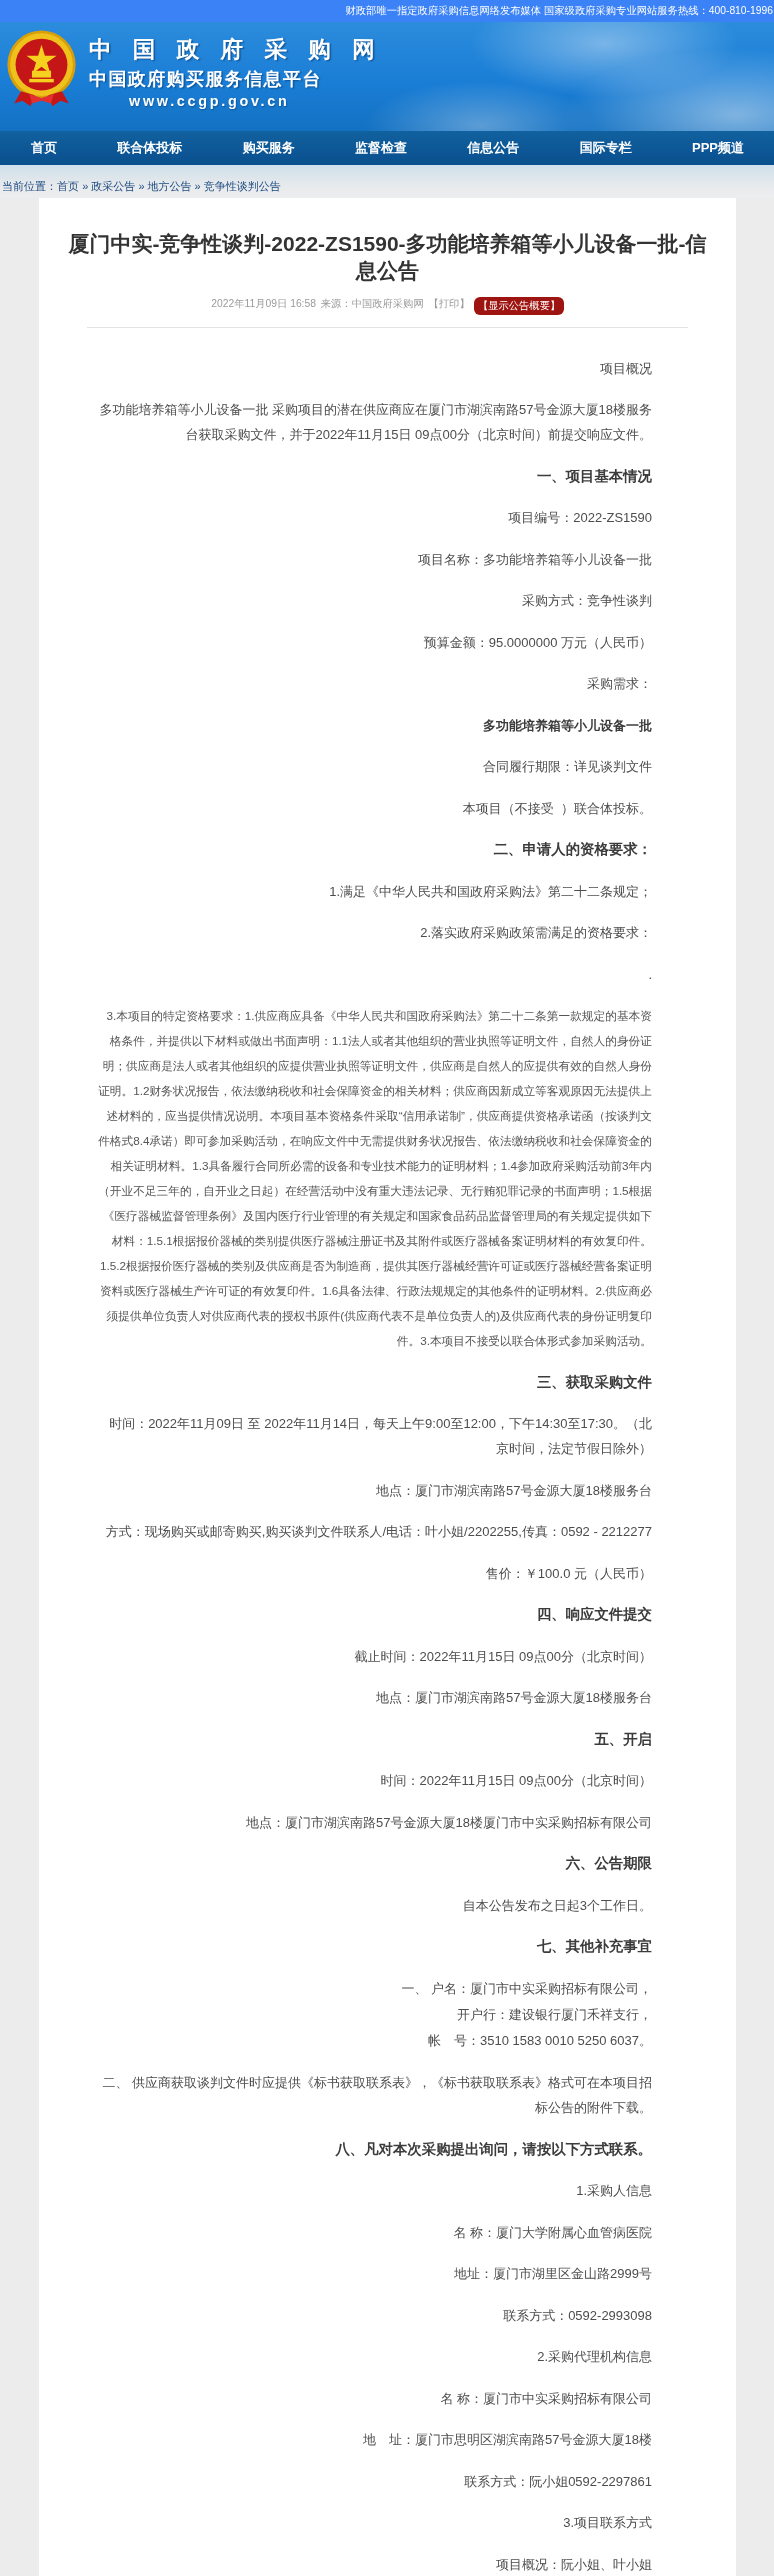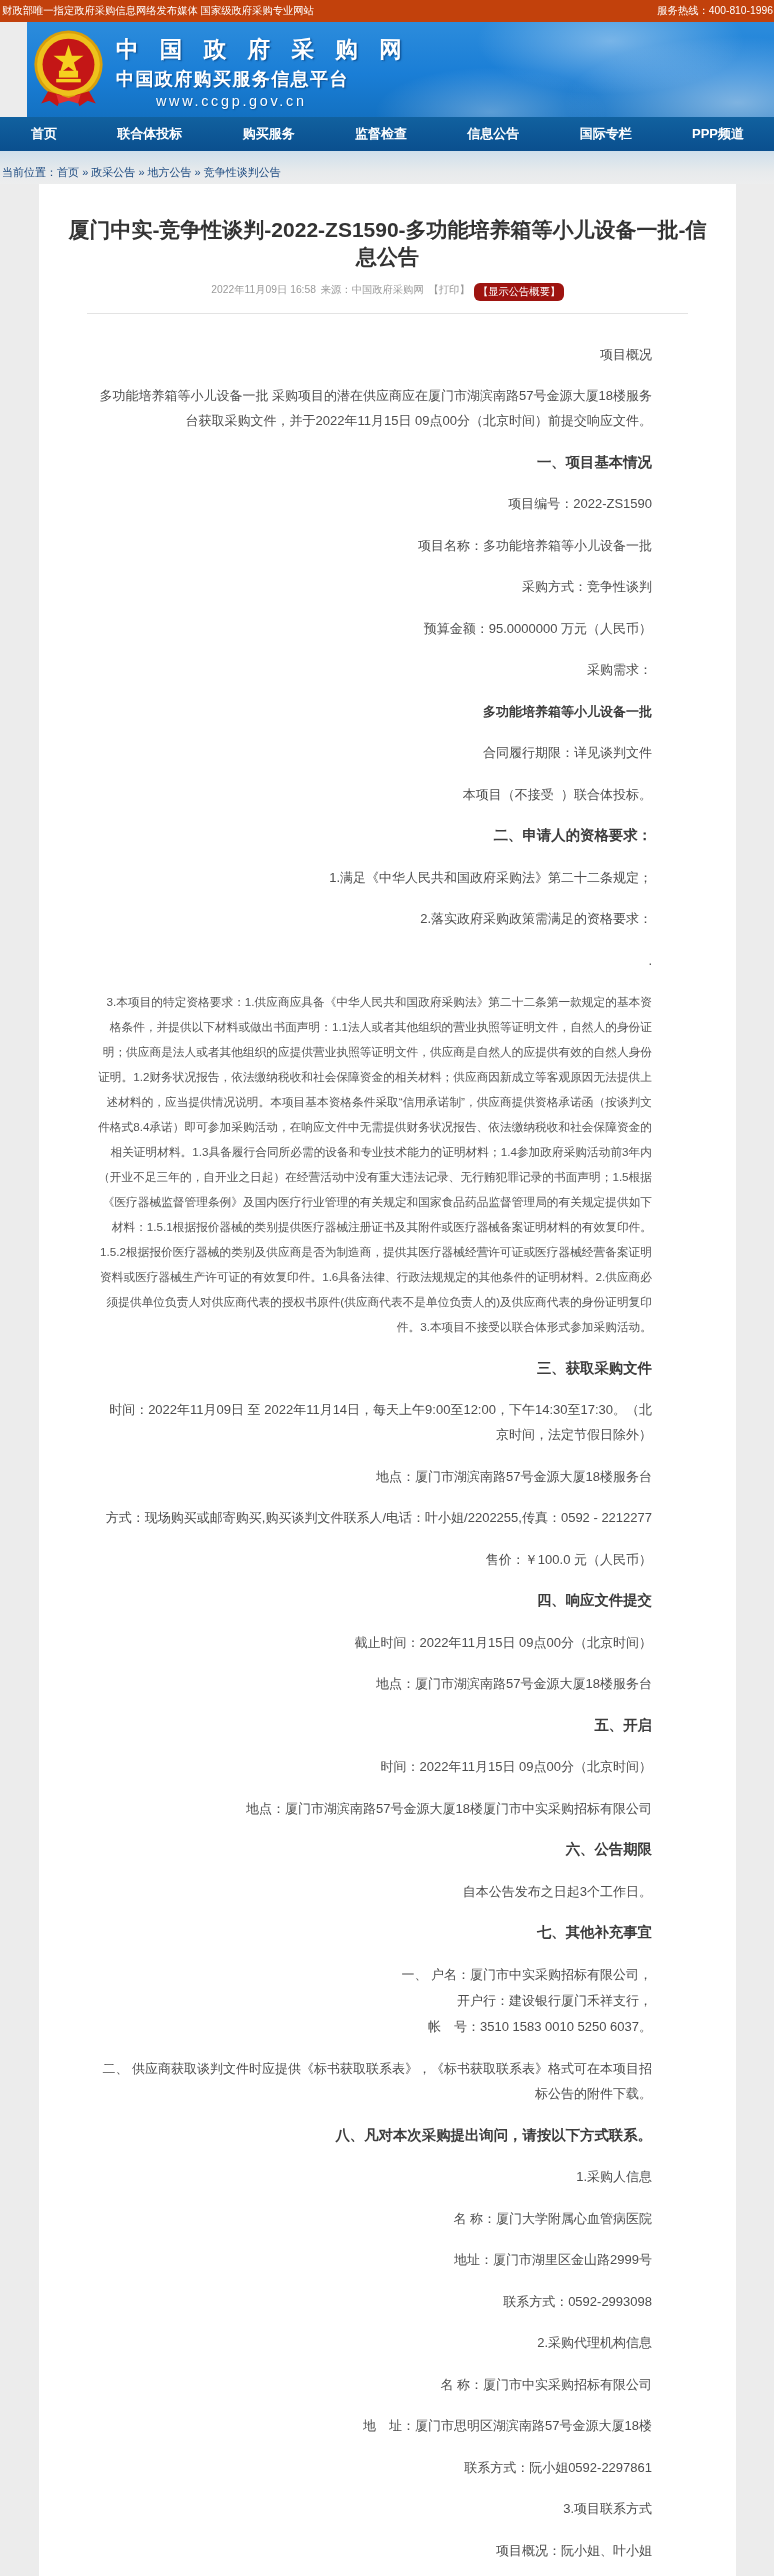--- a/index.html
+++ b/index.html
@@ -1,37 +1,37 @@
 <!DOCTYPE html>
 <html lang="zh" style="font-size:11px"><head>
 <meta charset="utf-8">
 <style>
   html,body{margin:0;padding:0;background:#ececec;}
   body{width:775px;font-family:"Liberation Sans","DejaVu Sans",sans-serif;}
   .page{width:775px;margin:0 auto;}
 
   
-  .topbar{height:22px;background:#c2410c;color:#fff;font-size:10.3px;
-          display:flex;justify-content:space-between;align-items:center;
+  .topbar{height:22px;background:#3b82f6;color:#fff;font-size:10.3px;
+          display:flex;justify-content:flex-end;align-items:center;
           padding:0 2.1px;box-sizing:border-box;}
 
   
-  .banner{position:relative;height:95px;overflow:hidden;
+  .banner{position:relative;height:109px;overflow:hidden;
           background:
             radial-gradient(ellipse 206px 82px at 78% 20%, rgba(255,255,255,.38), rgba(255,255,255,0) 65%),
             radial-gradient(ellipse 288px 110px at 95% 85%, rgba(255,255,255,.45), rgba(255,255,255,0) 60%),
             radial-gradient(ellipse 178px 69px at 62% 95%, rgba(255,255,255,.30), rgba(255,255,255,0) 65%),
-            linear-gradient(180deg,#2c8cdc 0%,#1a7ed6 55%,#1371c2 100%); margin-left: 27px;}
+            linear-gradient(180deg,#2c8cdc 0%,#1a7ed6 55%,#1371c2 100%);}
   .emblem{position:absolute;left:5.5px;top:5.5px;}
   .brand{position:absolute;left:89px;top:11.7px;color:#fff;}
   .brand-line1{font-size:22.6px;font-weight:bold;letter-spacing:7.5px;
                text-shadow:1.4px 1.4px 1.4px rgba(8,62,120,.65);white-space:nowrap;}
   .brand-line2{font-size:18px;font-weight:bold;letter-spacing:1.4px;margin-top:2.1px;
                text-shadow:1.4px 1.4px 1.4px rgba(8,62,120,.65);white-space:nowrap;}
-  .brand-line3{font-size:14.4px;font-weight:normal;letter-spacing:2.7px;margin:2.7px 0 0 40px;
+  .brand-line3{font-size:14.4px;font-weight:bold;letter-spacing:2.7px;margin:2.7px 0 0 40px;
                text-shadow:0.7px 0.7px 1.4px rgba(8,62,120,.6);}
 
   
   .nav{height:34px;background:linear-gradient(180deg,#11619f,#0a4f8e);
        display:flex;justify-content:space-between;align-items:center;
        padding:0 31px;}
   .nav-item{color:#fff;font-size:13px;font-weight:bold;text-decoration:none;cursor:pointer;}
 
   
   .subheader{height:33px;box-sizing:border-box;

